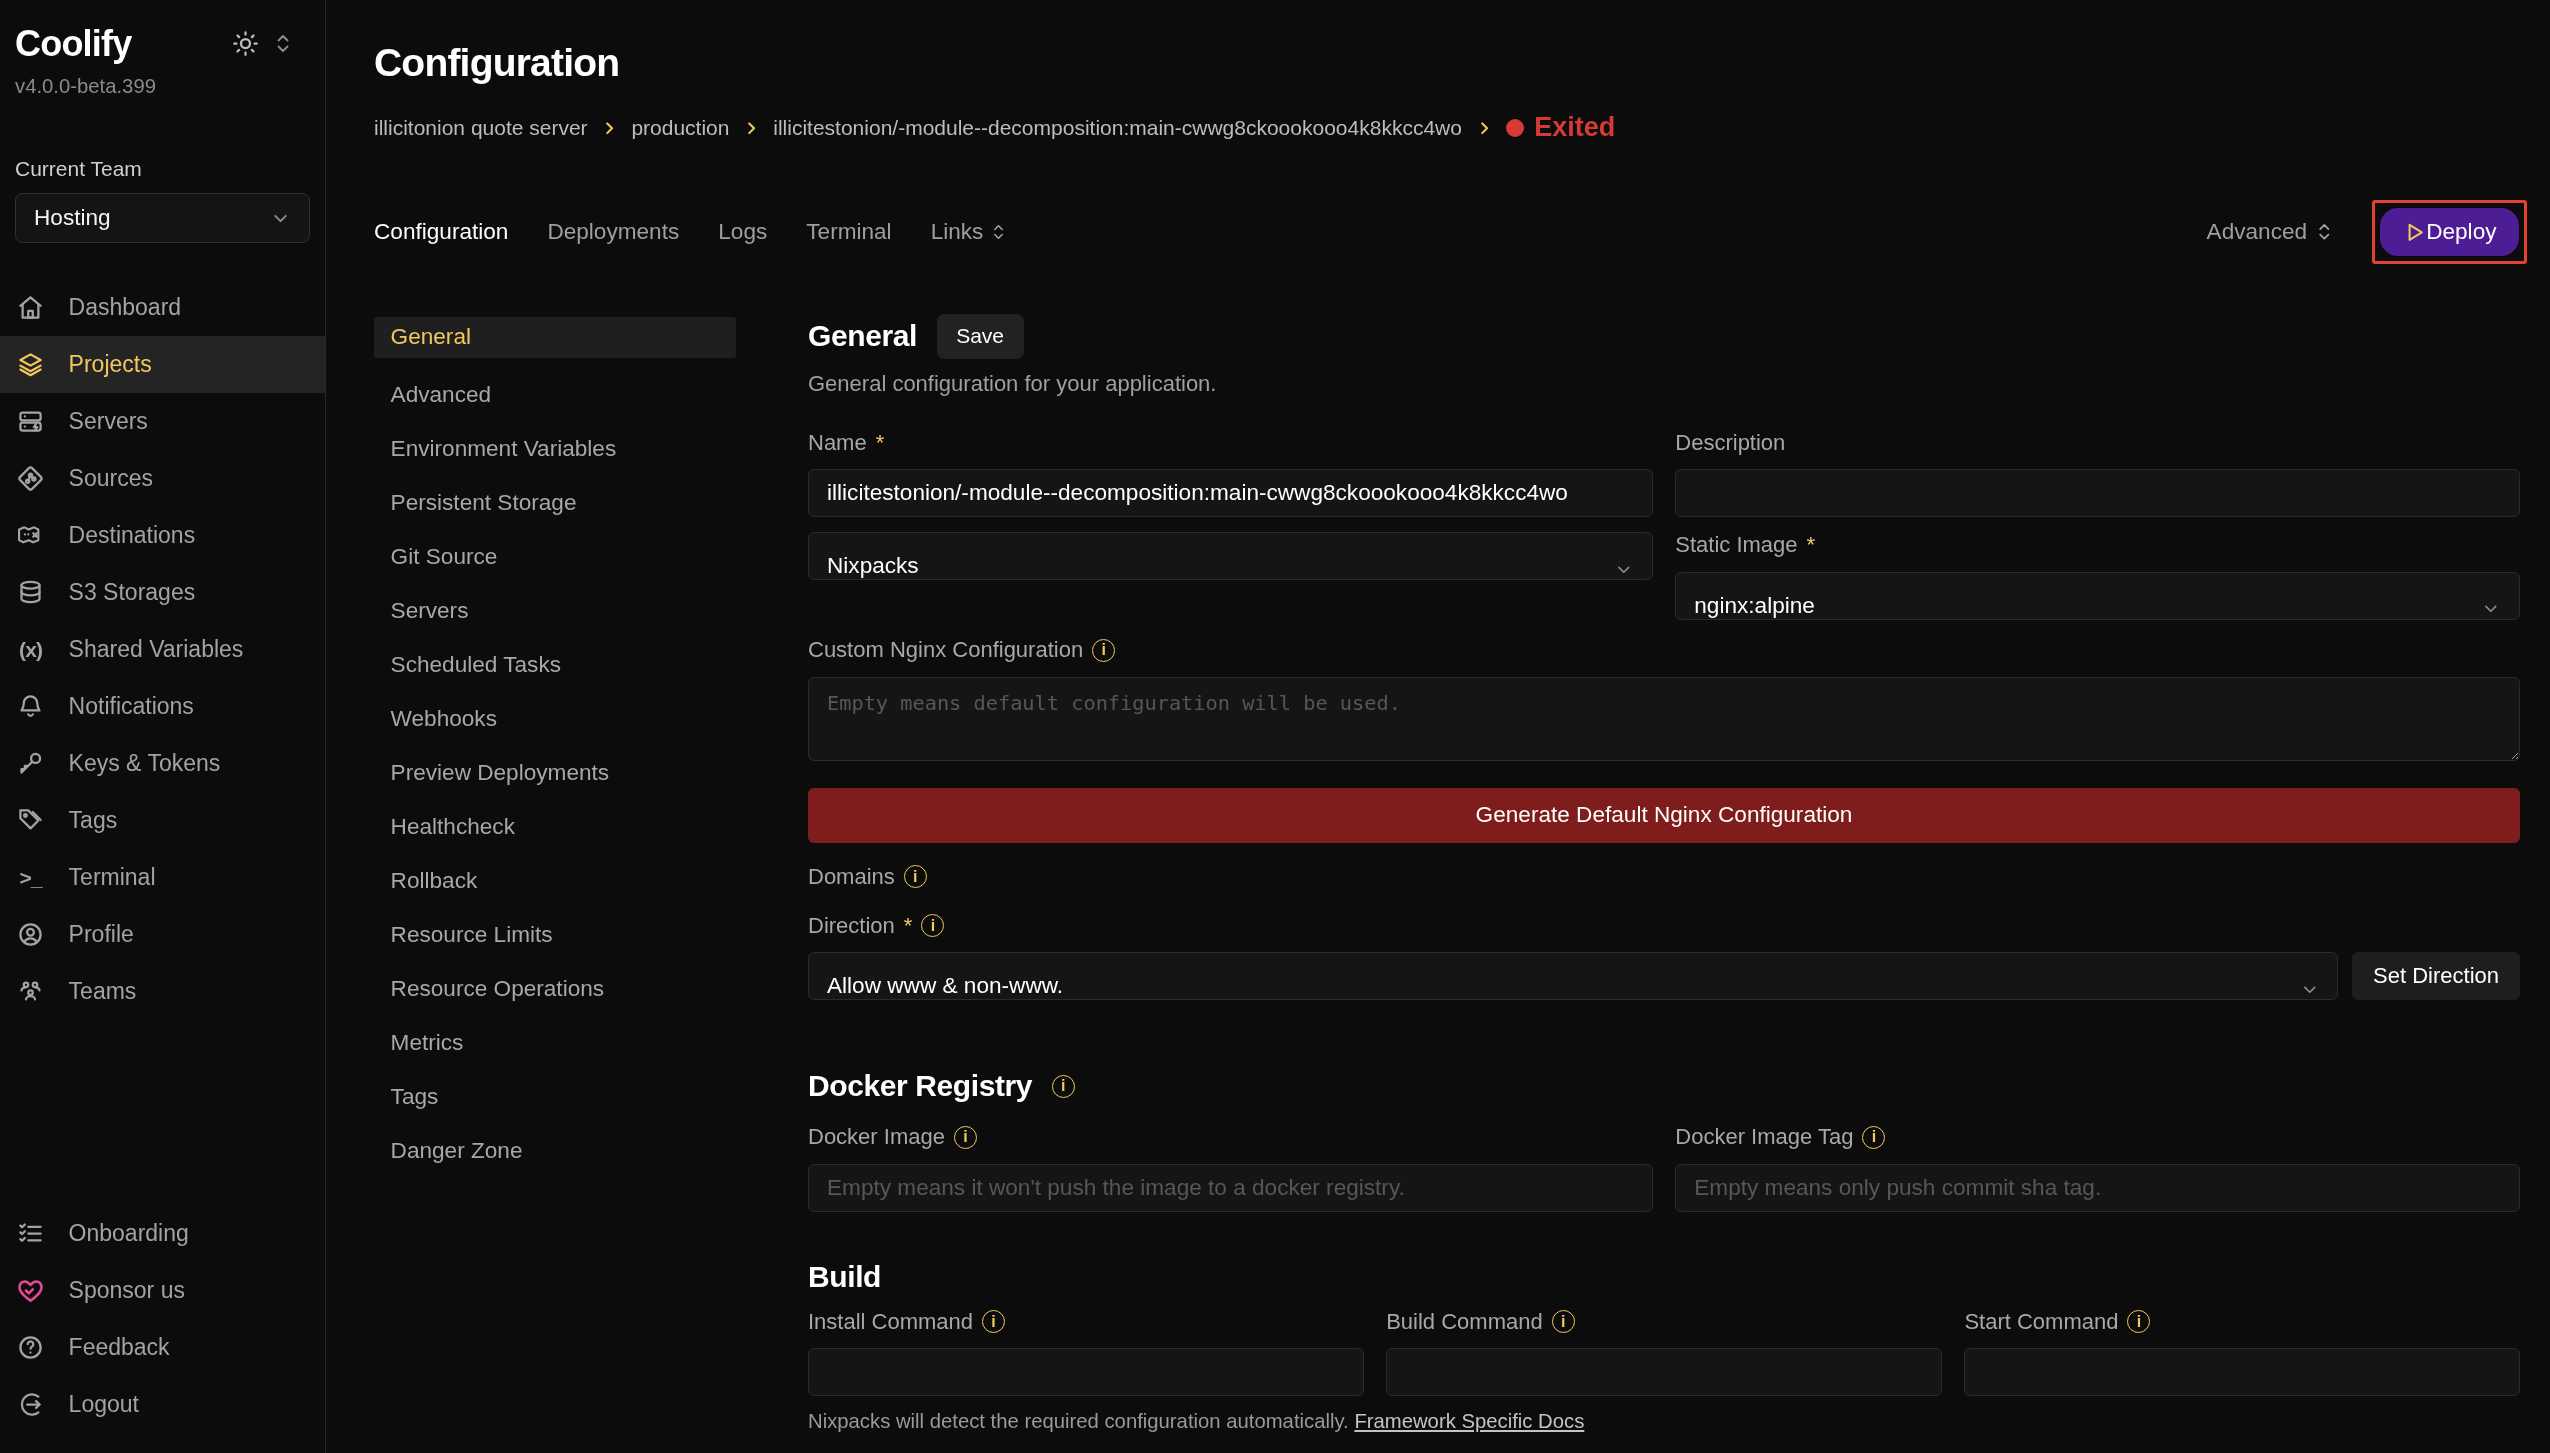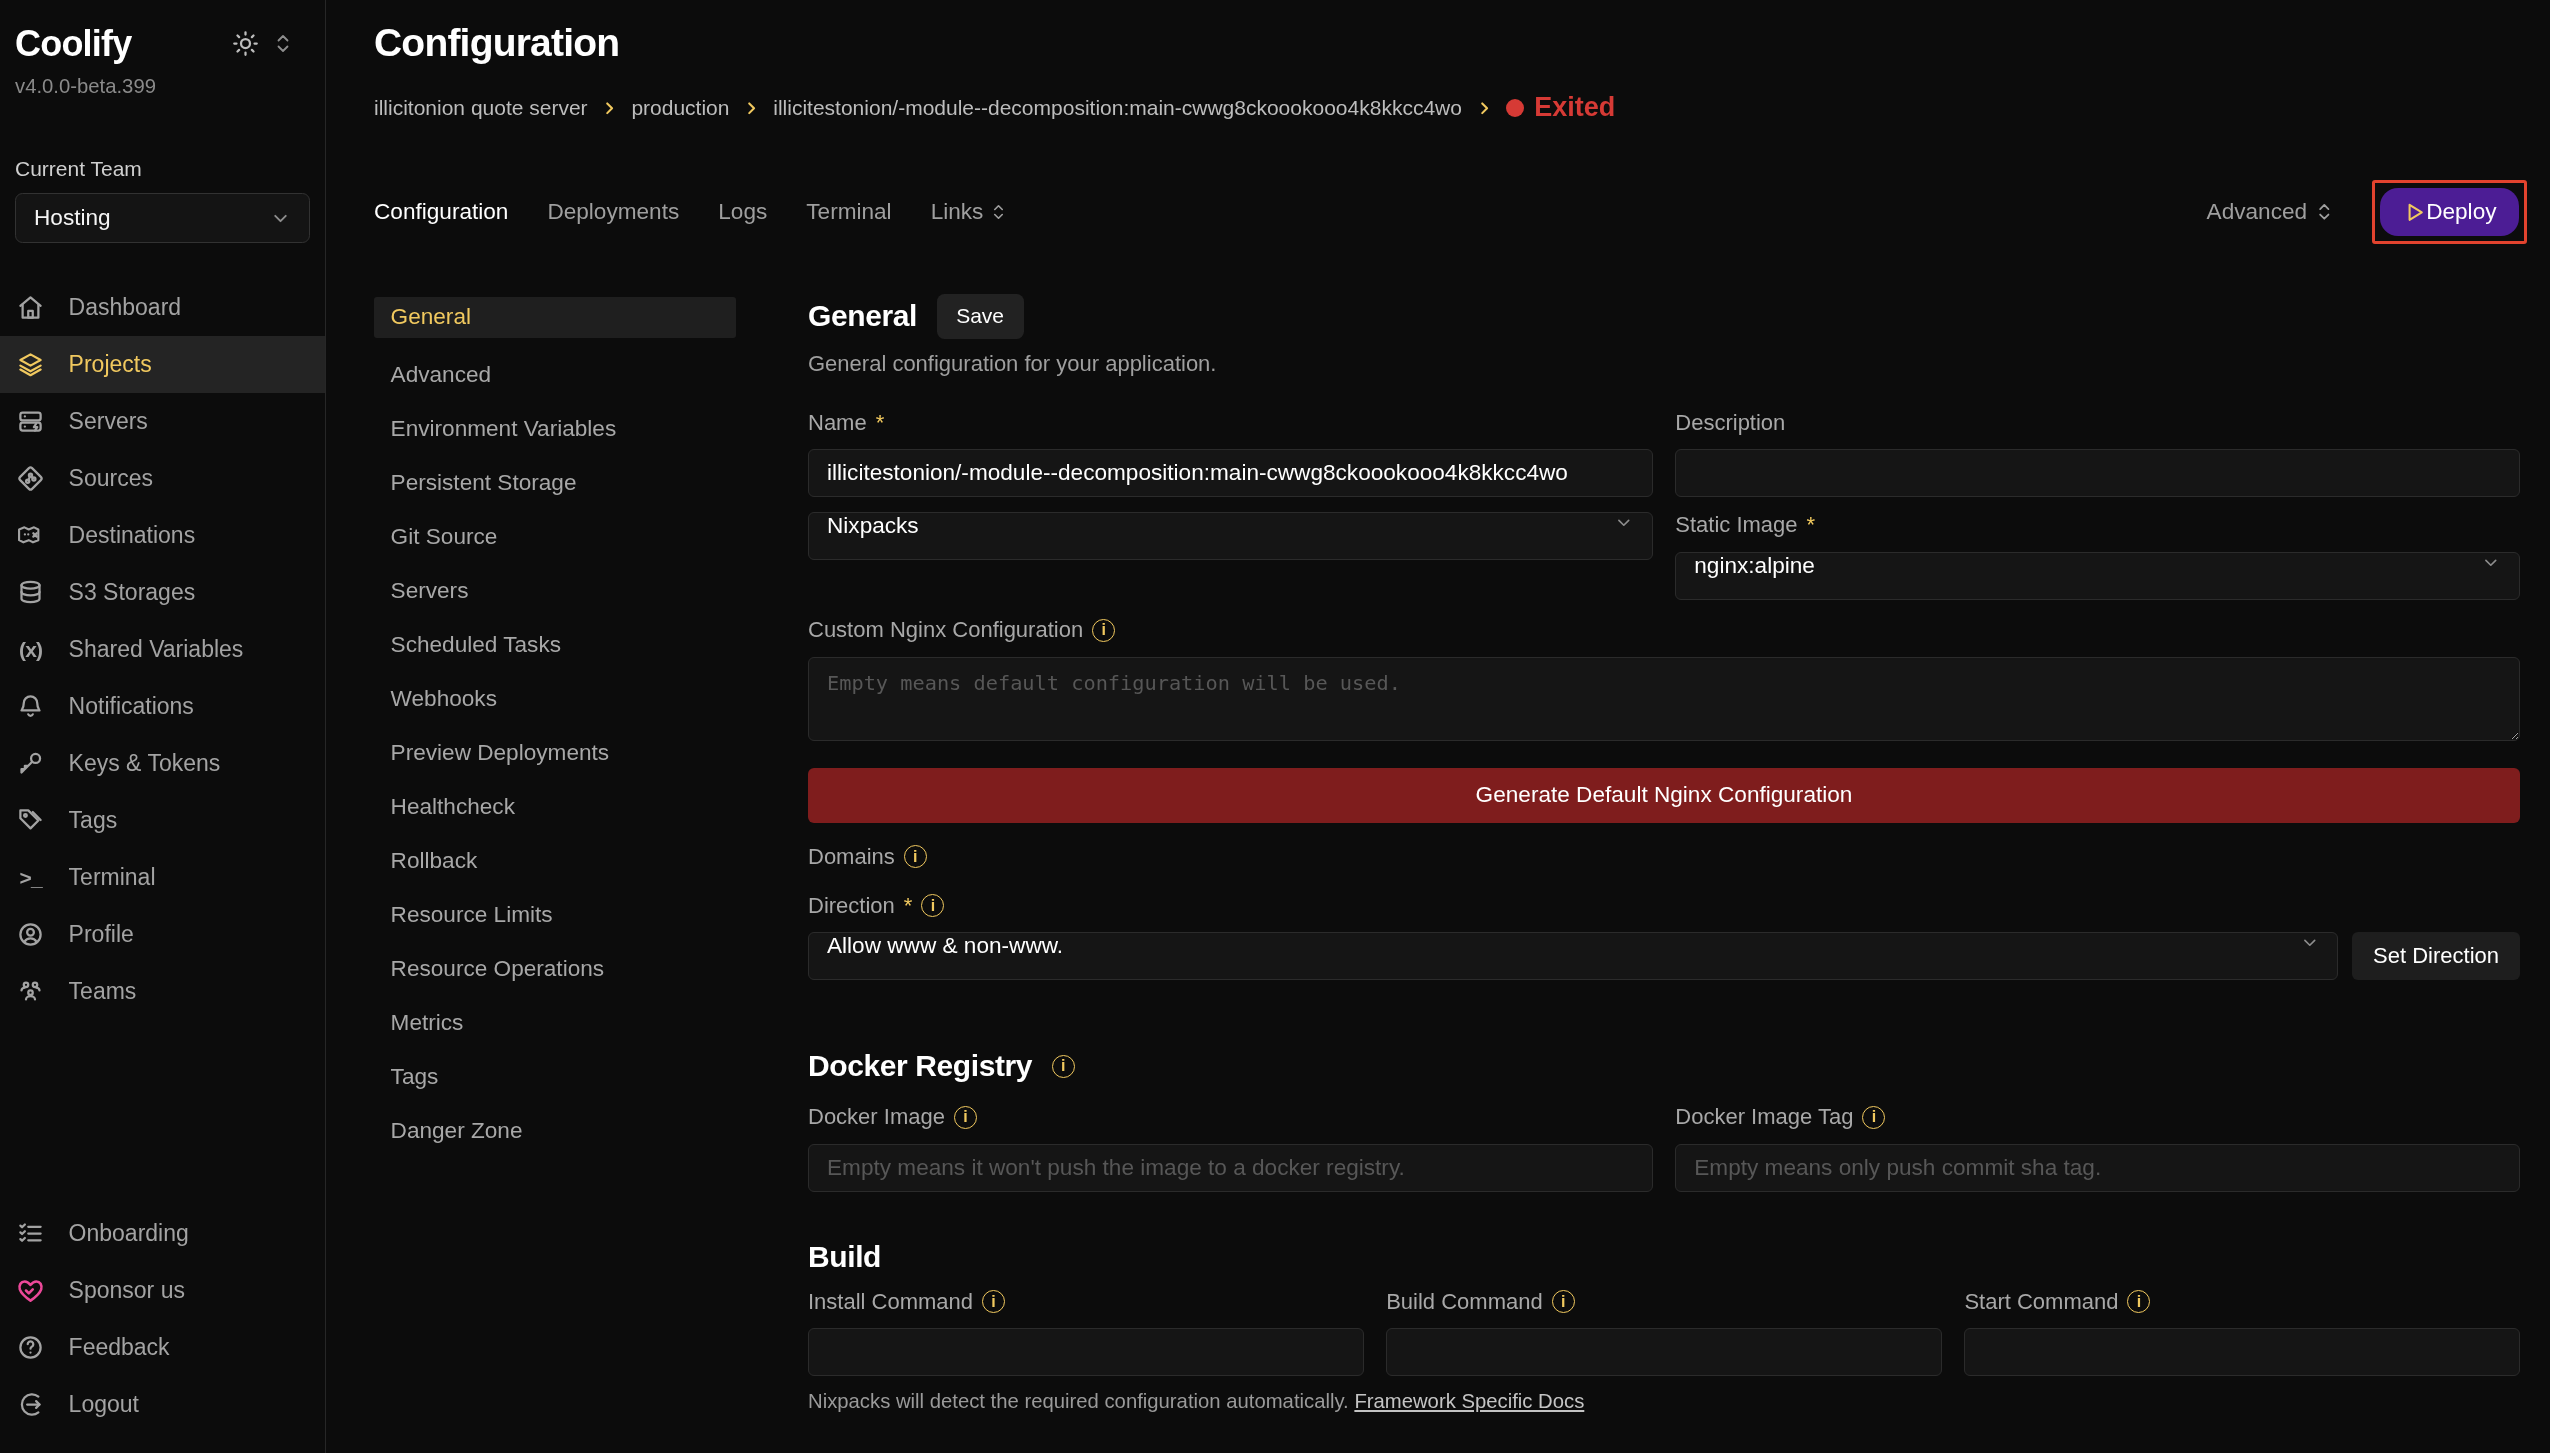--- a/index.html
+++ b/index.html
@@ -39,21 +39,21 @@
   .icon-txt { font-size:21px; font-weight:700; letter-spacing:-0.8px; }
   .menu-footer { position:absolute; bottom:21px; left:0; right:0; list-style:none; }
   .menu-footer li {
     height:57px; display:flex; align-items:center; gap:24px;
     padding-left:16.6px; color:#a3a3a3; font-size:23px; cursor:pointer;
   }
   .menu-footer li .mi { width:28px; height:28px; flex:0 0 28px; display:flex; align-items:center; justify-content:center; }
   .mi.pink { color:#ec4899; }
 
   
-  .content { flex:1; padding:6px 0 0 48px; position:relative; }
+  .content { flex:1; padding:26px 0 0 48px; position:relative; }
   .page-title { margin-top:12px; font-size:39px; font-weight:800; letter-spacing:-0.8px; line-height:50px; }
   .breadcrumb { margin-top:27px; display:flex; align-items:center; gap:13.6px; font-size:21px; color:#bdbdbd; height:25.6px; }
   .crumb-sep { color:#f1c95f; display:flex; align-items:center; }
   .status-wrap { display:flex; align-items:center; gap:10.5px; }
   .status-dot { width:18px; height:18px; border-radius:50%; background:#d63a35; }
   .status-text { color:#d63a35; font-weight:700; font-size:27px;text-align:center; }
 
   .tabs-row { margin-top:57px; margin-right:22.6px; height:69px; display:flex; align-items:center; gap:42px; }
   .tabs { display:flex; align-items:center; gap:39px; font-size:22.6px; color:#9f9f9f; }
   .tab { cursor:pointer; display:flex; align-items:center; gap:7.5px; }
@@ -95,21 +95,21 @@
     width:23px; height:23px; border:1.9px solid #f1c95f; border-radius:50%;
     color:#f1c95f; font-size:16px; font-weight:700; display:inline-flex;
     align-items:center; justify-content:center; font-style:normal; cursor:pointer;
   }
   .input, .select {
     width:100%; height:48px; background:#151515; border:0.8px solid #2b2b2b;
     border-radius:6px; color:#fff; font-size:22.6px; padding:0 18px;
     font-family:inherit; outline:none;
   }
   .input::placeholder { color:#575757; }
-  .select { display:flex; align-items:flex-start; cursor:pointer; }
+  .select { display:flex; align-items:flex-end; cursor:pointer; }
   .select .sel-caret { margin-left:auto; color:#8d8d8d; }
   .textarea {
     width:100%; height:84px; background:#151515; border:0.8px solid #2b2b2b;
     border-radius:6px; color:#fff; font-size:20.3px; padding:13.6px 18px;
     font-family:"DejaVu Sans Mono", monospace; resize:vertical; outline:none;
   }
   .textarea::placeholder { color:#575757; }
   .block-btn {
     width:100%; height:55px; margin-top:24px; background:#7f1d1d; border:none;
     border-radius:6px; color:#fff; font-size:22.6px; font-family:inherit; cursor:pointer;

